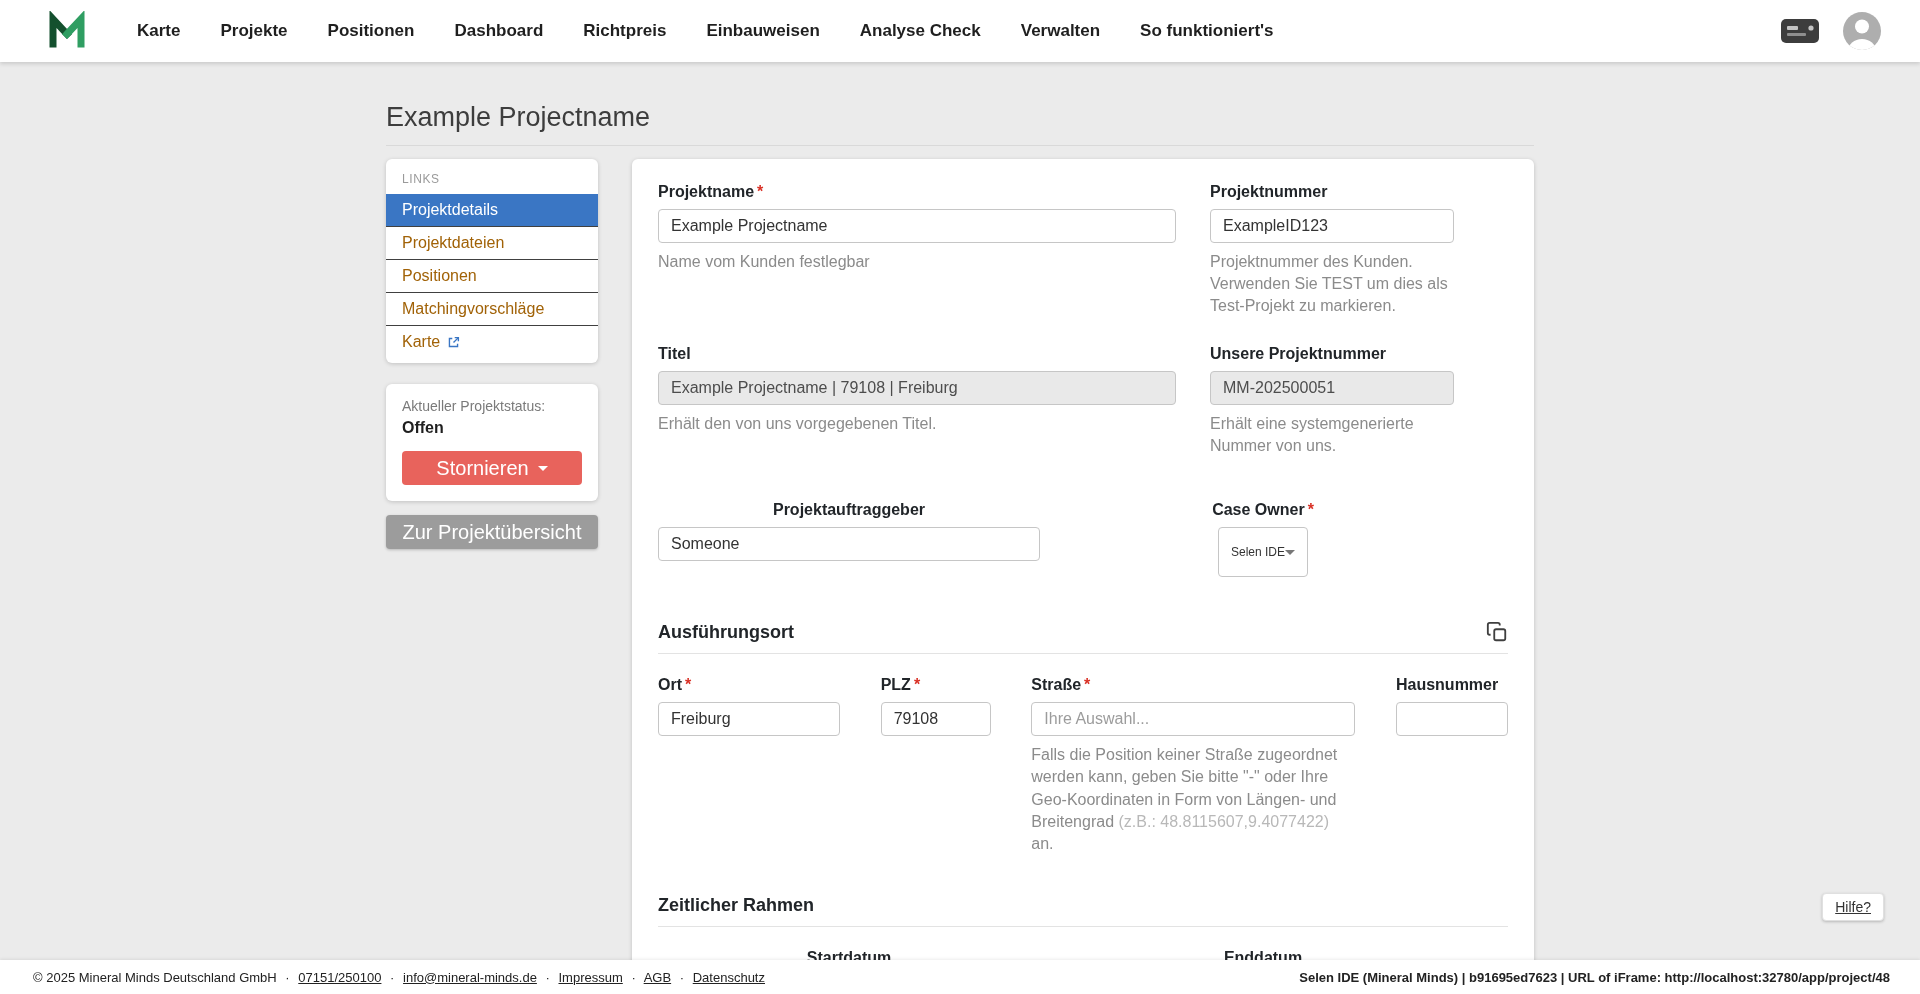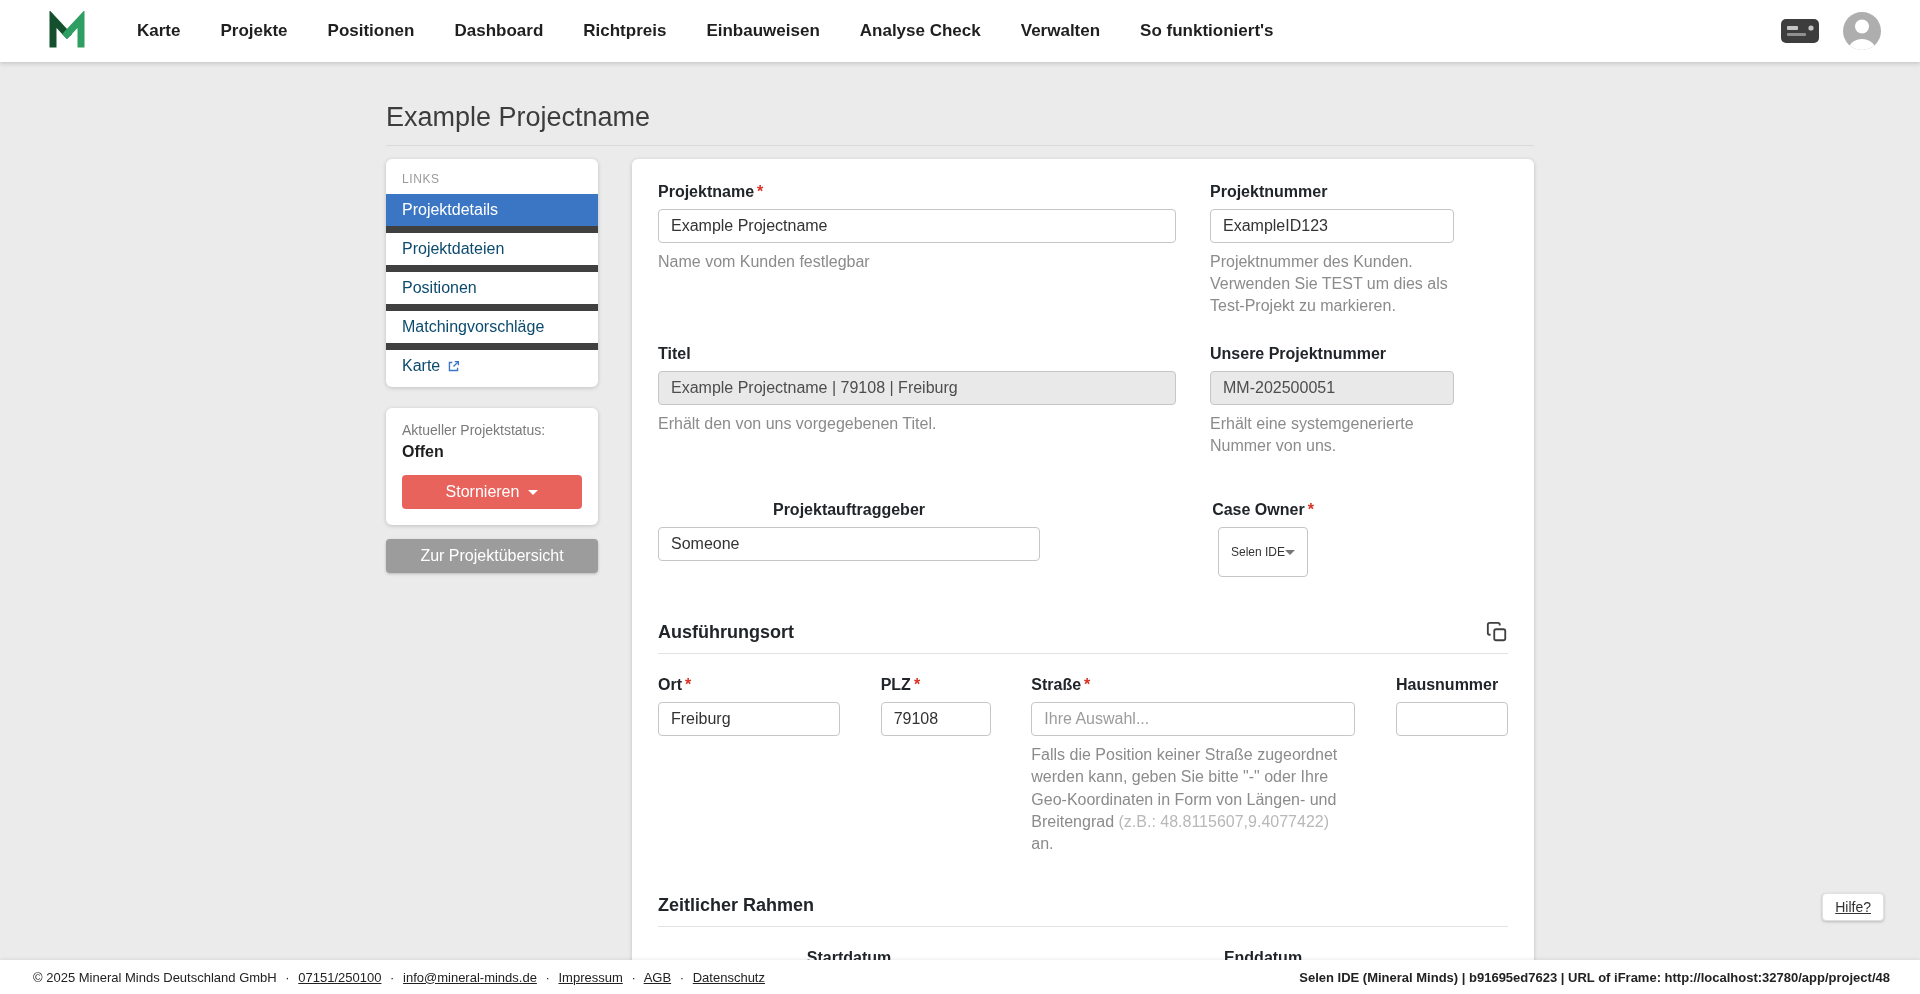--- a/index.html
+++ b/index.html
@@ -30,29 +30,29 @@
   .page-title { margin: 40px 0 0; font-size: 27px; font-weight: 500; color: #3d3d3d; }
   .title-hr { border: none; border-top: 1px solid #d9d9d9; margin: 12px 0 0; }
   .layout { display: flex; gap: 34px; margin-top: 13px; align-items: flex-start; }
   
   .sidebar { width: 212px; flex-shrink: 0; }
   .card { background: #fff; border-radius: 6px; box-shadow: 0 1px 4px rgba(0,0,0,.18); }
   .links-card { overflow: hidden; padding-bottom: 5px; }
   .links-heading { padding: 13px 16px 8px; font-size: 12px; color: #9a9a9a; letter-spacing: .6px; }
   .side-item {
     display: flex; align-items: center; gap: 7px;
-    padding: 7px 16px; font-size: 16px; color: #0c4a6e; text-decoration: none;
-    border-top: 7px solid #404040; cursor: pointer;
+    padding: 7px 16px; font-size: 16px; color: #a16207; text-decoration: none;
+    border-top: 1px solid #404040; cursor: pointer;
   }
   .side-item.active { background: #3a76c4; color: #fff; border-top: none; }
   .status-card { margin-top: 21px; padding: 14px 16px 16px; }
   .status-label { font-size: 14px; color: #7a7a7a; }
   .status-value { font-size: 16px; font-weight: 700; color: #1f1f1f; margin-top: 5px; }
   .btn {
-    border: none; border-radius: 4px; font-size: 16px; color: #fff; cursor: pointer;
+    border: none; border-radius: 4px; font-size: 20px; color: #fff; cursor: pointer;
     font-family: inherit; display: flex; align-items: center; justify-content: center;
     width: 100%; height: 34px;
   }
   .btn-storno { margin-top: 14px; background: #e8635c; gap: 9px; }
   .btn-overview { margin-top: 14px; background: #9c9c9c; box-shadow: 0 1px 3px rgba(0,0,0,.22); }
   .caret { width: 0; height: 0; border-left: 5px solid transparent; border-right: 5px solid transparent; border-top: 5px solid #fff; }
   .caret-gray { border-top-color: #777; }
   
   .form-card { flex: 1; padding: 24px 26px 32px; }
   .form-row { display: flex; gap: 34px; }

